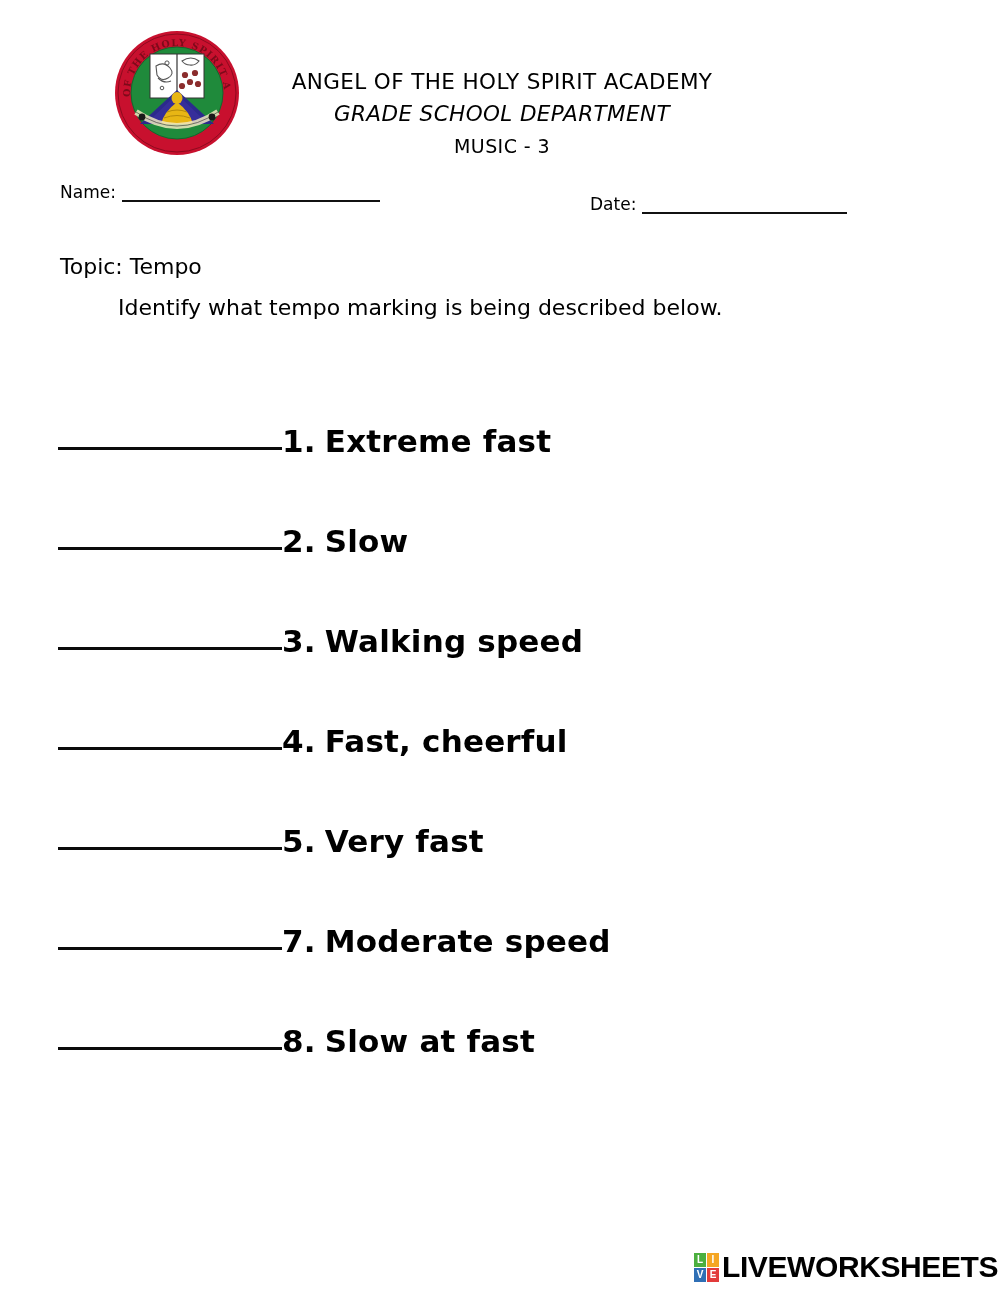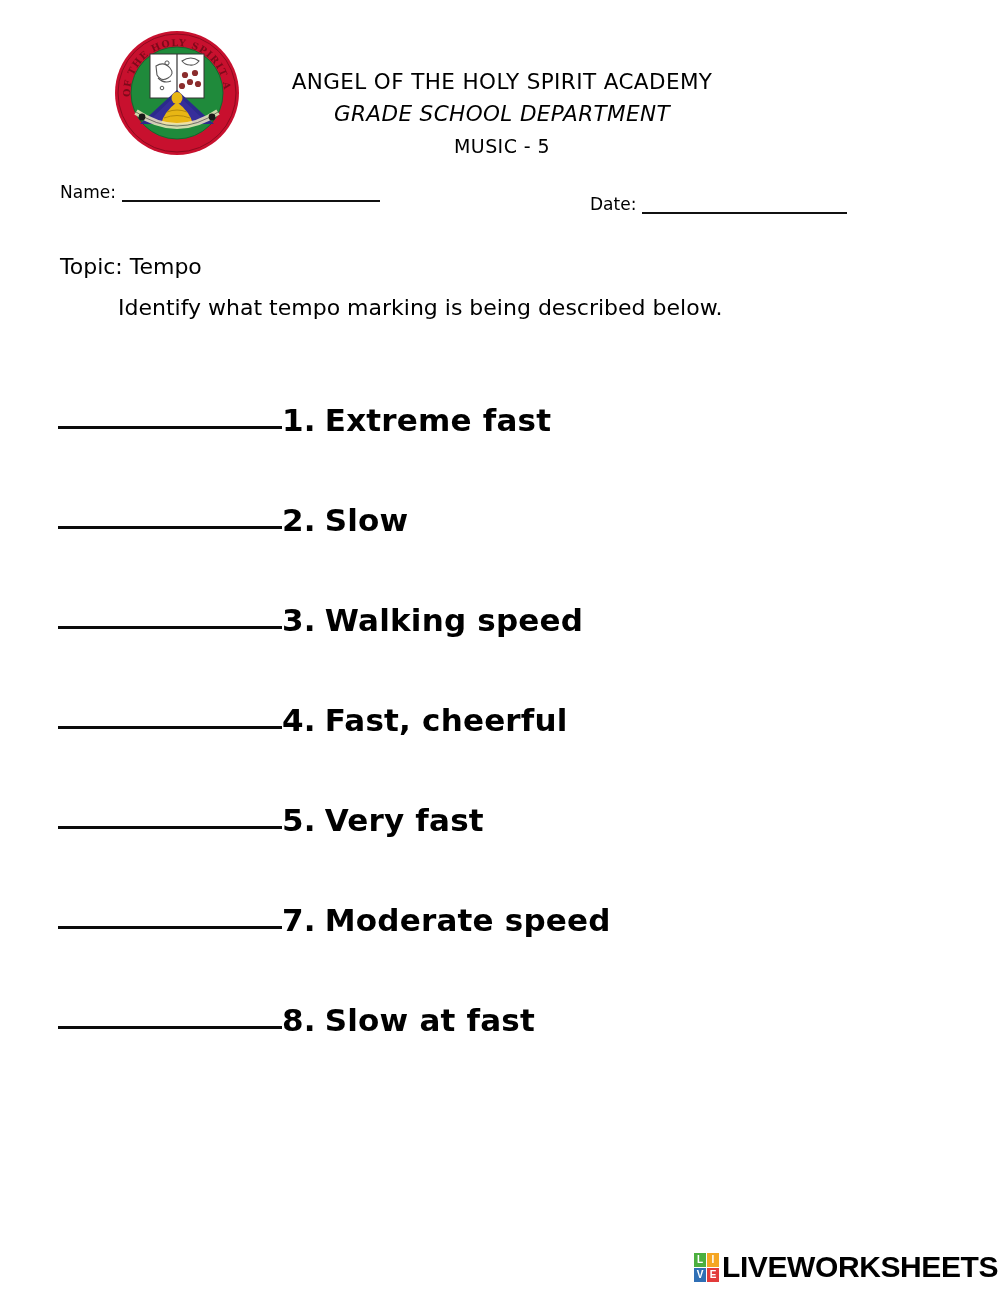--- a/index.html
+++ b/index.html
@@ -93,21 +93,21 @@
     font-size: 22px;
     line-height: 41px;
     padding-left: 58px;
     white-space: nowrap;
   }
 
   
   .questions {
     position: absolute;
     left: 0;
-    top: 365px;
+    top: 386px;
     width: 808px;
   }
   .q-row {
     position: relative;
     height: 100px;
   }
   .q-blank {
     position: absolute;
     left: 58px;
     bottom: 36px;
@@ -211,21 +211,21 @@
 
     <path d="M24,84 q41,28 82,0" fill="none" stroke="#f0e8c0" stroke-width="6" opacity="0.85"></path>
     <path d="M24,84 q41,28 82,0" fill="none" stroke="#2f2f2f" stroke-width="1" opacity="0.6"></path>
     <circle cx="30" cy="89" r="3.4" fill="#1a1a1a"></circle>
     <circle cx="100" cy="89" r="3.4" fill="#1a1a1a"></circle>
   </svg>
 
   <div class="header-titles">
     <div class="header-line l1">ANGEL OF THE HOLY SPIRIT ACADEMY</div>
     <div class="header-line l2">GRADE SCHOOL DEPARTMENT</div>
-    <div class="header-line l3">MUSIC - 5</div>
+    <div class="header-line l3">MUSIC - 3</div>
   </div>
 </div>
 
 <div class="namedate">
   <div class="nd-field nd-name">
     <span>Name:</span><span class="nd-rule"></span>
   </div>
   <div class="nd-field nd-date">
     <span>Date:</span><span class="nd-rule"></span>
   </div>

